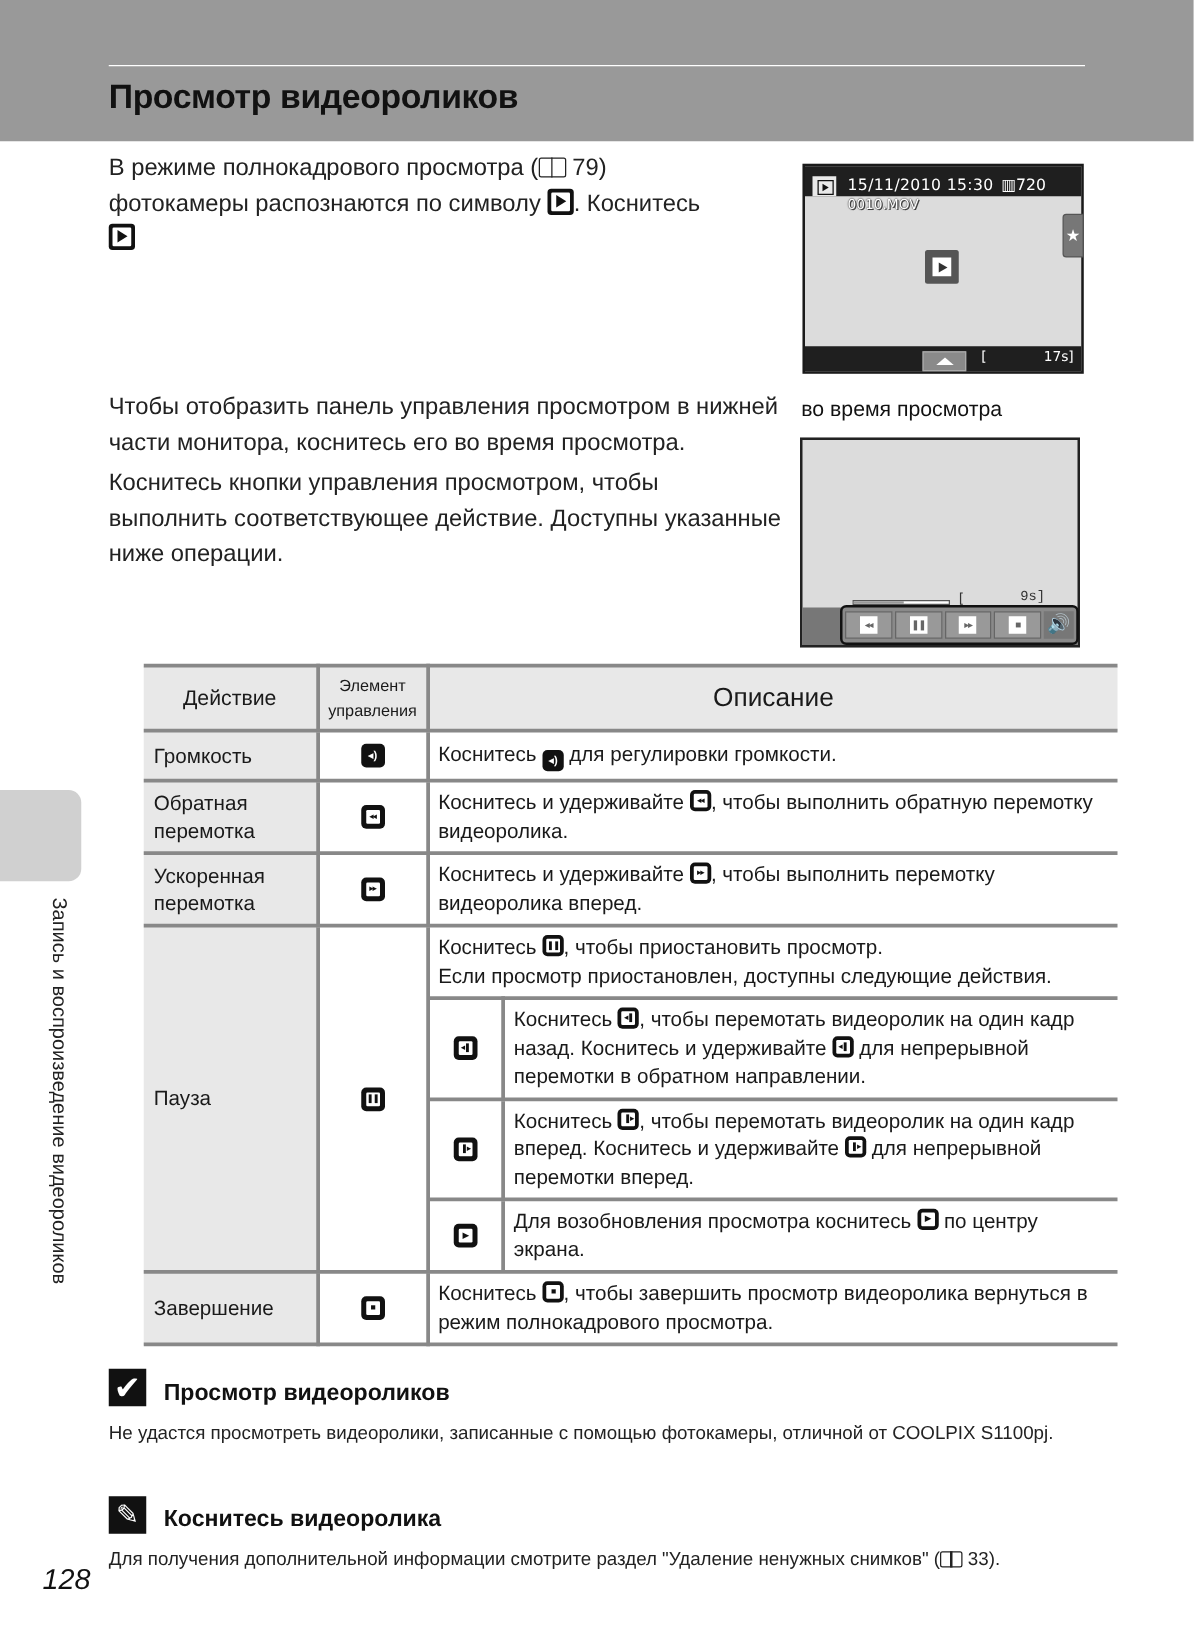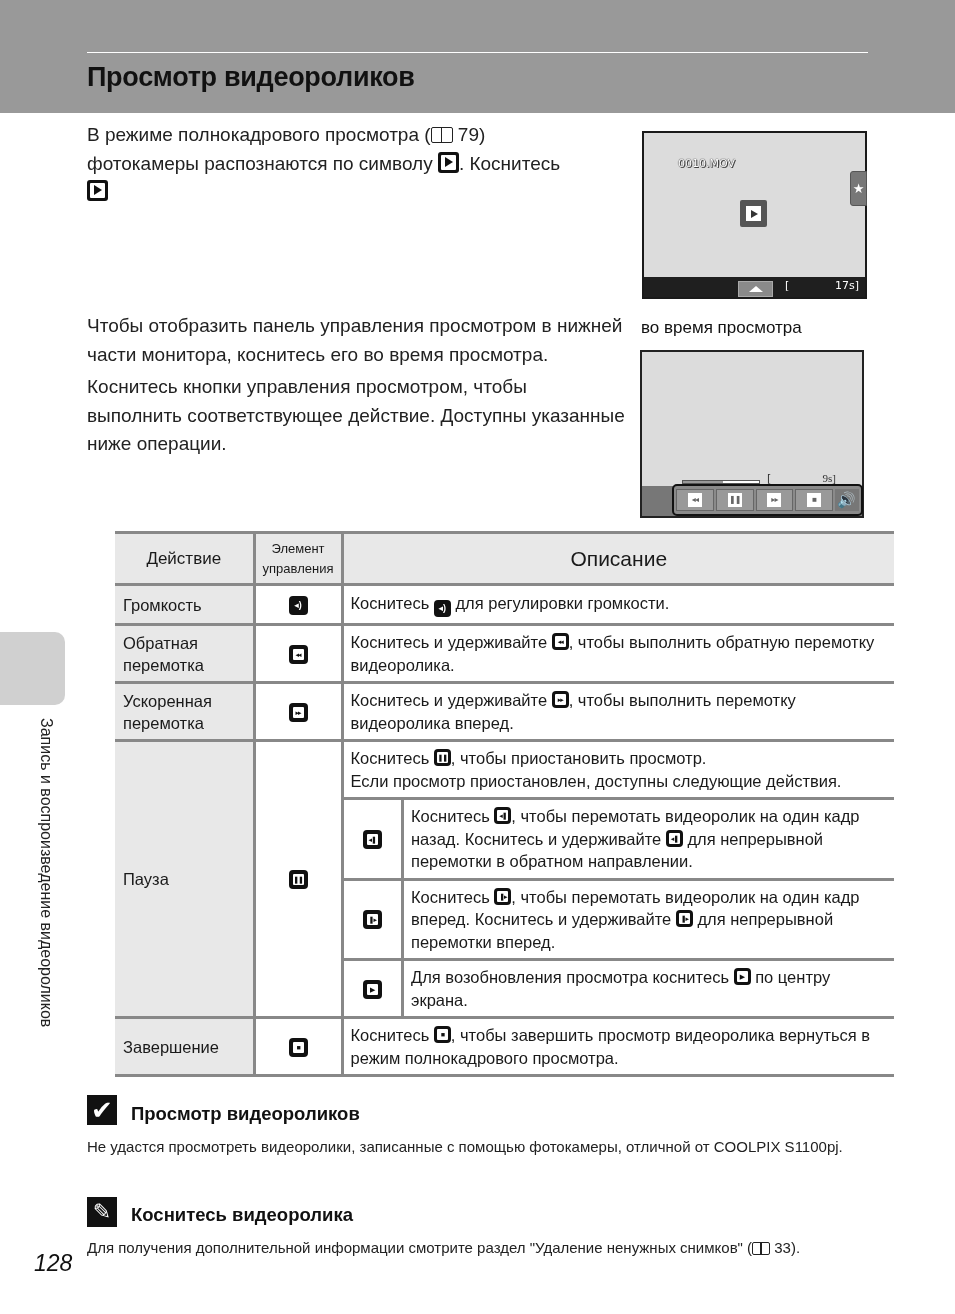--- a/index.html
+++ b/index.html
@@ -45,21 +45,21 @@
   .s1-bracket { position: absolute; left: 141px; top: 2px; color: #fff; font-size: 11px; font-family: "DejaVu Sans", sans-serif; }
   .s1-time { position: absolute; right: 6px; top: 2px; color: #fff; font-size: 11px; font-family: "DejaVu Sans", sans-serif; }
 
   .caption2 { position: absolute; left: 641px; top: 318px; font-size: 17px; color: #111; }
 
   
   .screen2 { position: absolute; left: 640px; top: 350px; width: 224px; height: 168px; background: #dcdcdc; border: 2px solid #222; }
   .s2-progress { position: absolute; left: 40px; top: 128px; width: 78px; height: 4px; background: #fff; border: 1px solid #555; }
   .s2-progress::before { content: ""; position: absolute; left: 0; top: 0; width: 40px; height: 100%; background: #999; }
   .s2-bracket { position: absolute; left: 125px; top: 120px; font-size: 11px; color: #333; font-family: "DejaVu Sans", sans-serif; }
-  .s2-time { position: absolute; right: 26px; top: 120px; font-size: 11px; color: #333; font-family: Liberation Serif, serif; }
+  .s2-time { position: absolute; right: 26px; top: 120px; font-size: 11px; color: #333; font-family: Liberation Mono, monospace; }
   .s2-bar { position: absolute; left: 0; bottom: 0; width: 100%; height: 30px; background: #777; }
   .s2-ctrls { position: absolute; left: 30px; top: -2px; width: 191px; height: 32px; border: 2px solid #111; border-radius: 5px; background: #8a8a8a; display: flex; padding: 3px 2px; gap: 2px; }
   .s2-btn { flex: 1; background: #999; border: 1px solid #666; position: relative; }
   .s2-btn.vol { flex: 0 0 24px; background: #777; border: none; color: #fff; font-size: 15px; text-align: center; line-height: 22px; }
   .s2-btn .g { position: absolute; left: 50%; top: 50%; width: 14px; height: 14px; margin: -7px 0 0 -7px; background: #fff; color: #666; font-size: 8px; line-height: 14px; text-align: center; font-weight: bold; letter-spacing: -1px; }
 
   
   .tbl { position: absolute; left: 87px; top: 531px; width: 779px; border-collapse: collapse; font-size: 16.5px; color: #1a1a1a; }
   .tbl td, .tbl th { border: 3px solid #888; vertical-align: middle; }
   .tbl { border-left: none; border-right: none; margin-left: 28px; }
@@ -118,20 +118,25 @@
     <span class="ico ico-play"></span>
   </p>
 </div>
 
 <div class="intro intro2">
   <p>Чтобы отобразить панель управления просмотром в нижней части монитора, коснитесь его во время просмотра.</p>
   <p>Коснитесь кнопки управления просмотром, чтобы выполнить соответствующее действие. Доступны указанные ниже операции.</p>
 </div>
 
 <div class="screen1">
+  <div class="s1-top">
+    <div class="s1-modeicon"></div>
+    <span class="s1-datetime">15/11/2010  15:30</span>
+    <span class="s1-res">▥720</span>
+  </div>
   <span class="s1-file">0010.MOV</span>
   <div class="s1-star">★</div>
   <div class="s1-playbtn"></div>
   <div class="s1-bottom">
     <div class="s1-tab"></div>
     <span class="s1-bracket">[</span>
     <span class="s1-time">17s]</span>
   </div>
 </div>
 

